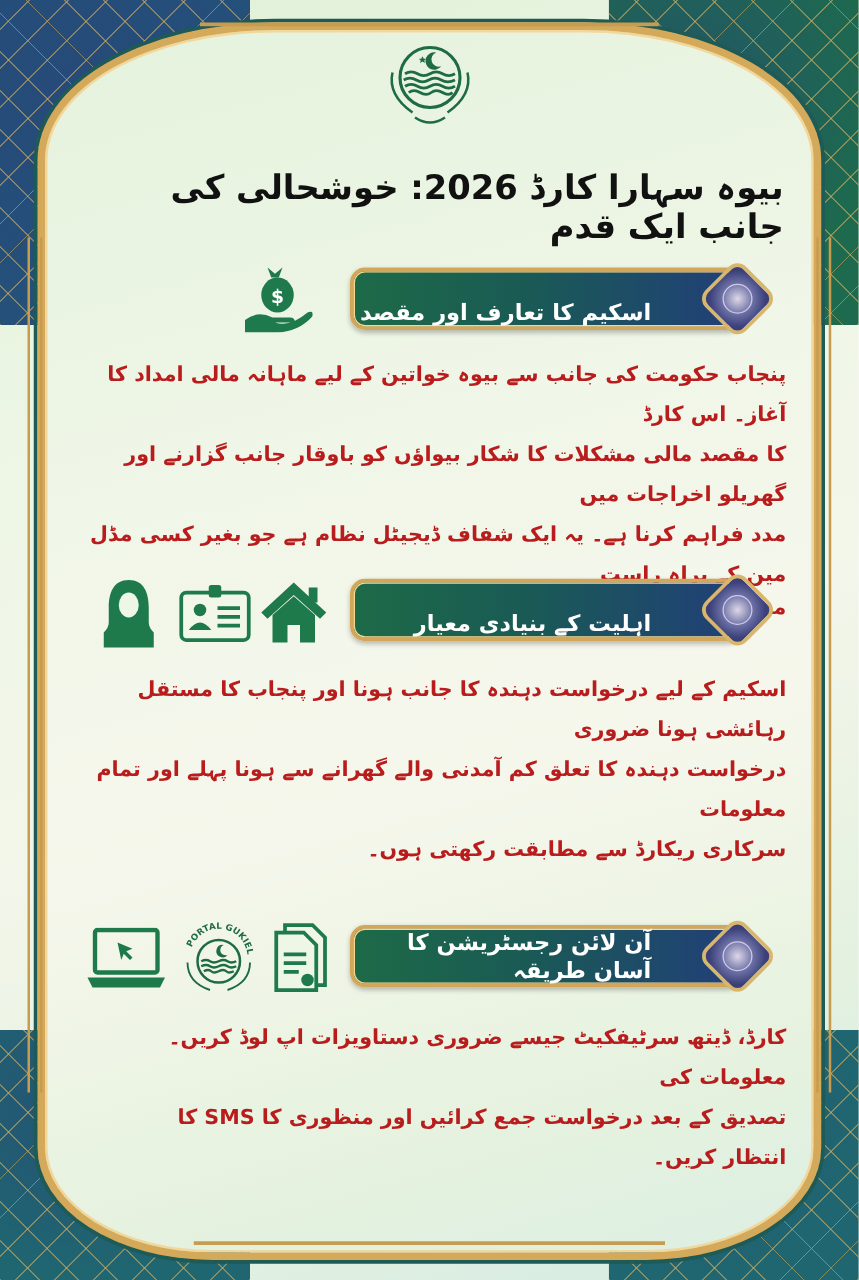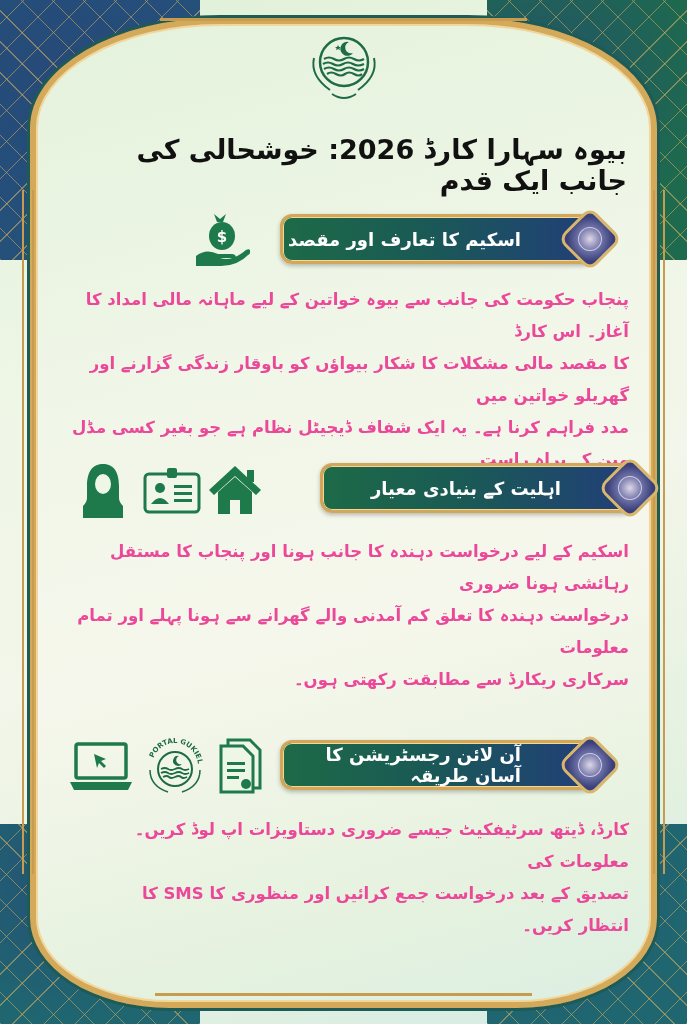--- a/index.html
+++ b/index.html
@@ -53,41 +53,41 @@
     font-family: "DejaVu Sans", sans-serif; font-weight: bold;
     font-size: 27px; color: #111; letter-spacing: 0;
   }
 
   .banner {
     position: absolute; height: 50px;
     background: linear-gradient(90deg, #1d6a47 0%, #1a5a55 45%, #213f78 100%);
     border: 3px solid #d2a75b;
     border-radius: 12px;
     box-shadow: 0 2px 4px rgba(0,0,0,.25), inset 0 0 0 1px #f3d894;
-    display: flex; align-items: center; justify-content: flex-end;
+    display: flex; align-items: flex-end; justify-content: flex-end;
     padding-right: 70px;
   }
   .banner-text {
     direction: rtl; color: #fff; font-weight: bold; font-size: 18px;
   }
   .medallion {
     position: absolute; right: -22px; top: 50%; transform: translateY(-50%) rotate(45deg);
     width: 46px; height: 46px;
     background: radial-gradient(circle, #ded7e8 0%, #6a6fa3 45%, #3b3f7a 80%);
     border: 3px solid #d8b76c;
     border-radius: 10px;
   }
   .medallion::after {
     content: ""; position: absolute; inset: 8px;
     border: 1px solid rgba(230,220,250,.8); border-radius: 50%;
   }
 
   .para {
     position: absolute; direction: rtl; text-align: right;
-    font-weight: bold; font-size: 16.5px; line-height: 32px; color: #ec4899;
+    font-weight: bold; font-size: 16.5px; line-height: 32px; color: #b91c1c;
   }
 
   .icon { position: absolute; }
 </style>
 </head>
 <body>
 
 <div class="corner tl">
     <div class="pat"></div>
   </div>
@@ -135,21 +135,21 @@
     <text x="30" y="34" font-size="15" font-weight="bold" fill="#fff" text-anchor="middle" font-family="DejaVu Sans, sans-serif">$</text>
     <path d="M4 48 q10 -8 22 -2 l14 0 q4 0 4 4 l-16 0 q12 4 26 -8 q4 -2 5 2 q-12 14 -30 14 l-25 0z" fill="#1e7a4a"></path>
   </svg>
 </div>
 <div class="banner" style="left:280px; top:214px; width:314px;">
   <span class="banner-text">اسکیم کا تعارف اور مقصد</span>
   <span class="medallion"></span>
 </div>
 <div class="para" style="left:50px; right:58px; top:284px;">
   <div>پنجاب حکومت کی جانب سے بیوہ خواتین کے لیے ماہانہ مالی امداد کا آغاز۔ اس کارڈ</div>
-  <div>کا مقصد مالی مشکلات کا شکار بیواؤں کو باوقار زندگی گزارنے اور گھریلو خواتین میں</div>
+  <div>کا مقصد مالی مشکلات کا شکار بیواؤں کو باوقار جانب گزارنے اور گھریلو اخراجات میں</div>
   <div>مدد فراہم کرنا ہے۔ یہ ایک شفاف ڈیجیٹل نظام ہے جو بغیر کسی مڈل مین کے براہ راست</div>
   <div style="margin-top:-6px;">مستحق خواتین تک پہنچتا ہے۔</div>
 </div>
 
 <div class="icon" style="left:78px; top:462px;">
   <svg width="50" height="58" viewBox="0 0 50 58">
     <path d="M25 2 c-12 0 -16 10 -16 22 v12 q0 4 -4 8 v12 h40 v-12 q-4 -4 -4 -8 v-12 c0 -12 -4 -22 -16 -22z" fill="#1e7a4a"></path>
     <ellipse cx="25" cy="22" rx="8" ry="10" fill="#eef6e6"></ellipse>
   </svg>
 </div>
@@ -164,21 +164,21 @@
     <rect x="31" y="31" width="18" height="3" fill="#1e7a4a"></rect>
   </svg>
 </div>
 <div class="icon" style="left:207px; top:464px;">
   <svg width="56" height="52" viewBox="0 0 56 52">
     <path d="M28 2 l26 24 -5 5 -21 -19 -21 19 -5 -5z" fill="#1e7a4a"></path>
     <rect x="40" y="6" width="7" height="12" fill="#1e7a4a"></rect>
     <path d="M11 28 l17 -15 17 15 v22 h-12 v-14 h-10 v14 h-12z" fill="#1e7a4a"></path>
   </svg>
 </div>
-<div class="banner" style="left:280px; top:463px; width:314px;margin-left:40px;">
+<div class="banner" style="left:280px; top:463px; width:314px;">
   <span class="banner-text">اہلیت کے بنیادی معیار</span>
   <span class="medallion"></span>
 </div>
 <div class="para" style="left:60px; right:58px; top:536px;">
   <div>اسکیم کے لیے درخواست دہندہ کا جانب ہونا اور پنجاب کا مستقل رہائشی ہونا ضروری</div>
   <div>درخواست دہندہ کا تعلق کم آمدنی والے گھرانے سے ہونا پہلے اور تمام معلومات</div>
   <div>سرکاری ریکارڈ سے مطابقت رکھتی ہوں۔</div>
 </div>
 
 <div class="icon" style="left:68px; top:742px;">

